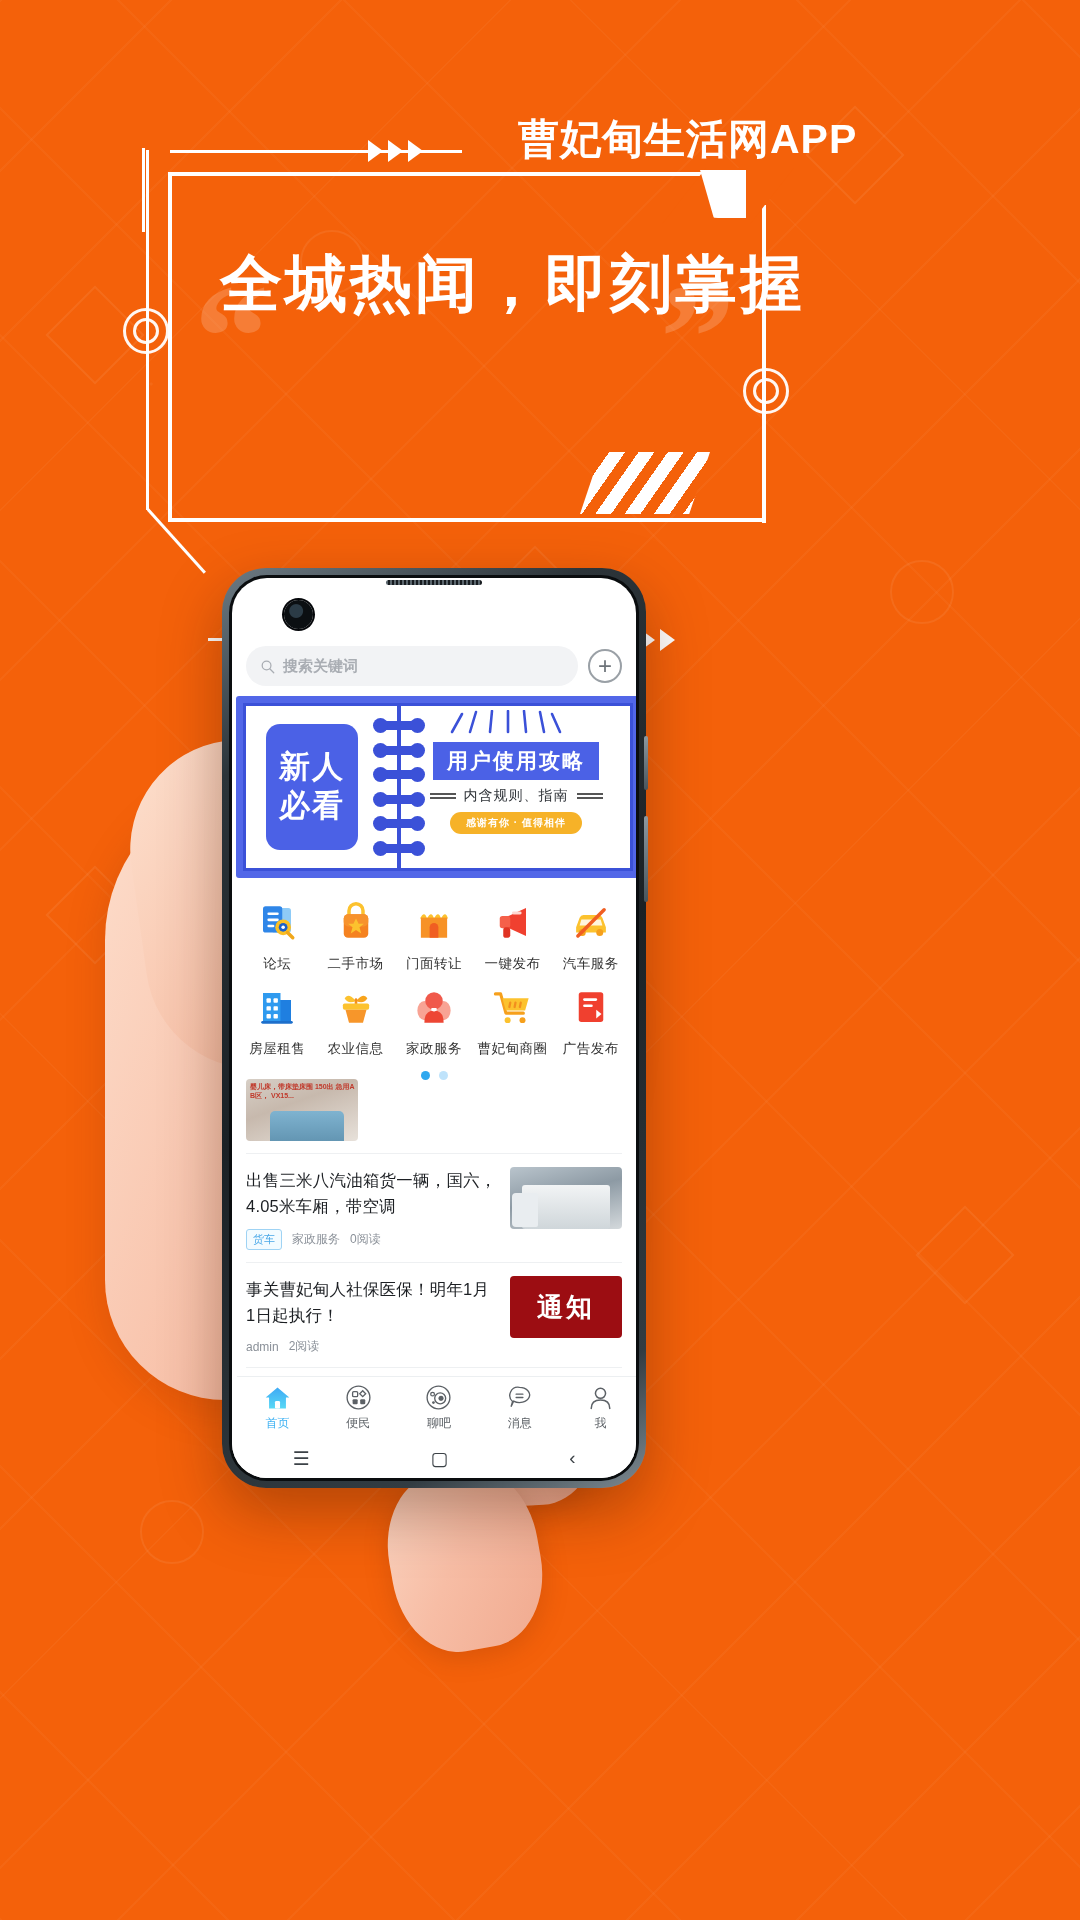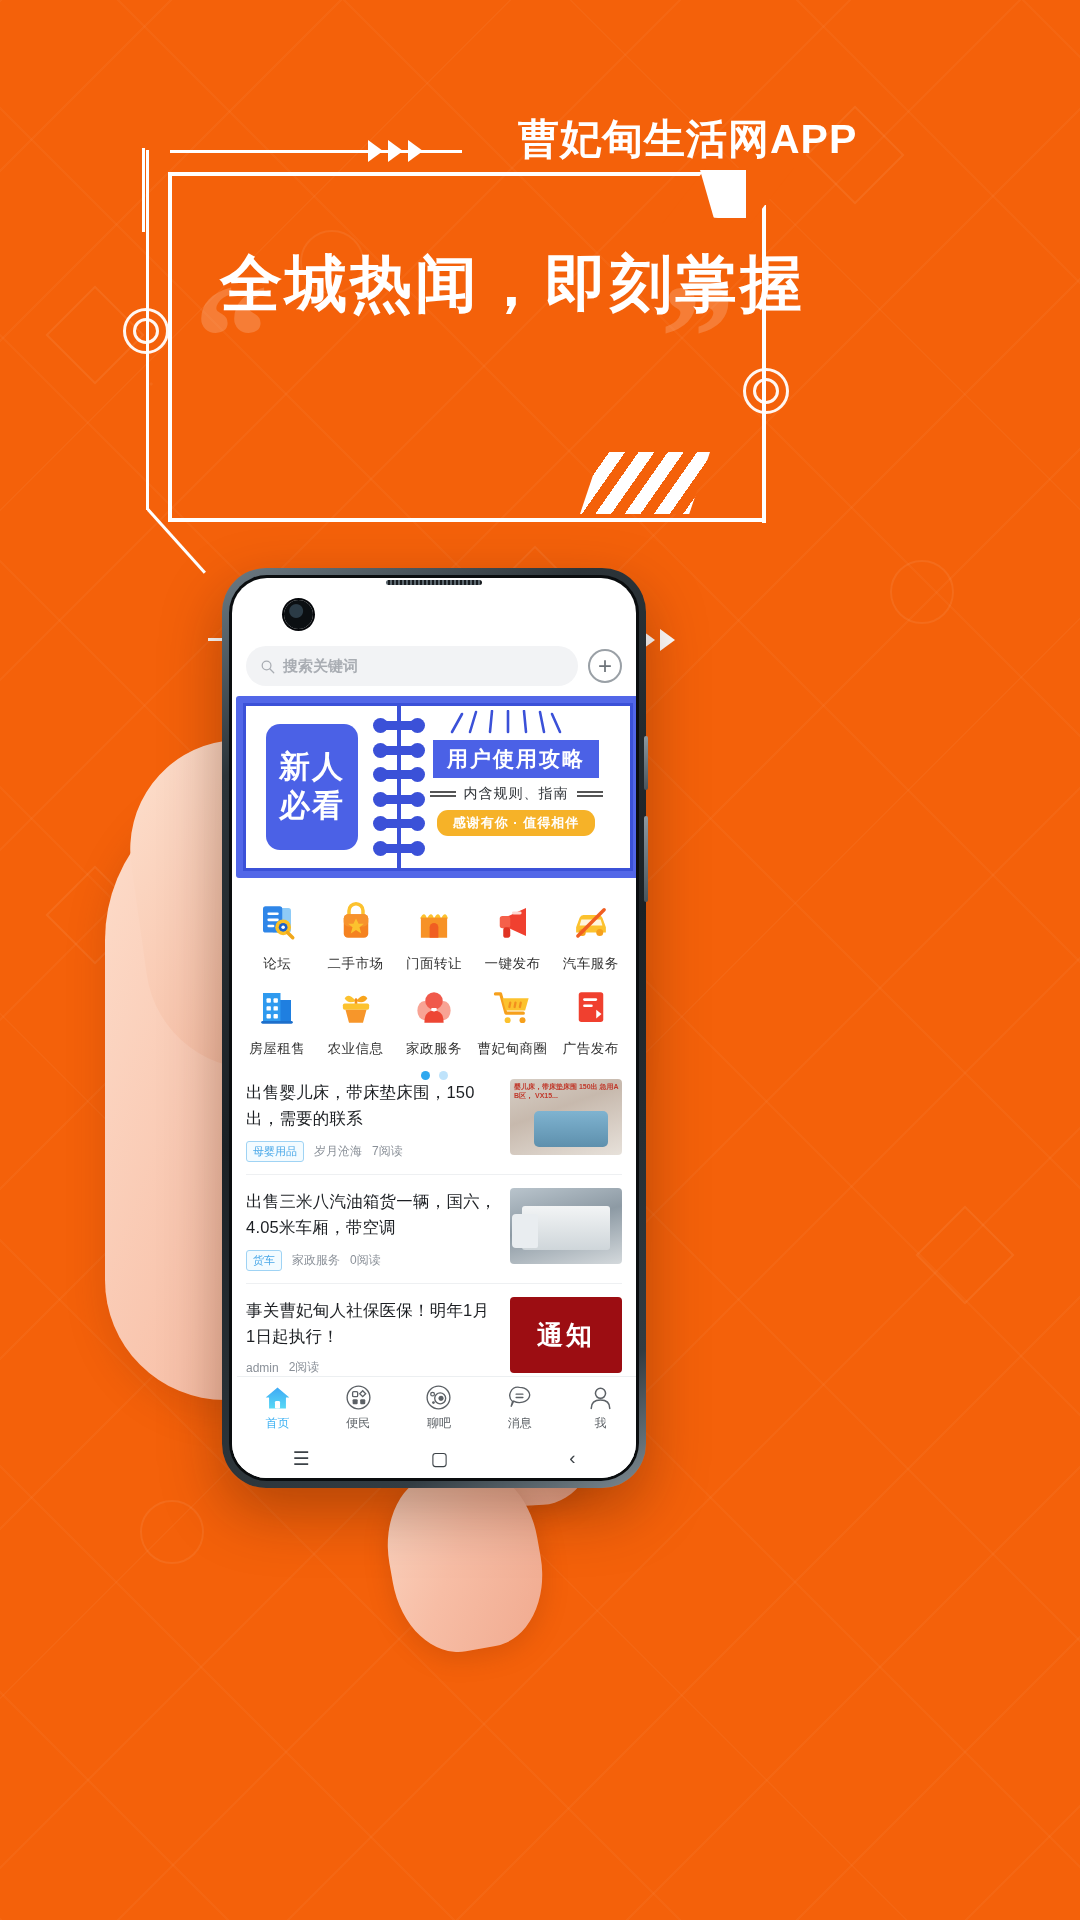--- a/index.html
+++ b/index.html
@@ -225,21 +225,21 @@
     background:#4b61e6; color:#fff; font-size: 21px; font-weight:bold;
     letter-spacing: 2px; padding: 5px 14px; white-space:nowrap;
   }
   #bn-sub-row { display:flex; align-items:center; gap:8px; }
   .bn-dash {
     width: 26px; height: 0; border-top: 2px solid #555;
     border-bottom: 2px solid #555; height: 6px;
   }
   #bn-sub { font-size: 14px; color:#2f3338; letter-spacing:1px; white-space:nowrap; }
   #bn-pill {
-    background:#f6b228; color:#fff; font-size: 13px; font-weight:bold;
+    background:#f6b228; color:#fff; font-size: 10px; font-weight:bold;
     border-radius: 11px; padding: 4px 16px; letter-spacing: 1px; white-space:nowrap;
   }
 
   
   #grid {
     position:absolute; left:0; top: 304px; width:100%;
     padding: 10px 6px 0 6px;
   }
   .grid-row { display:flex; }
   .grid-cell {
@@ -263,21 +263,21 @@
     font-size: 16.5px; color: #1c1f23; line-height: 26px; letter-spacing: .2px;
   }
   .art-meta { display:flex; align-items:center; gap: 10px; margin-top: 10px; }
   .art-tag {
     font-size: 11px; color:#4aa8e8; border:1px solid #9fd3f4;
     border-radius: 3px; padding: 2px 6px; background:#f3fbff;
   }
   .art-author { font-size: 12px; color:#8a9098; }
   .art-reads { font-size: 12px; color:#8a9098; }
   .art-thumb {
-    width: 112px; height: 76px; border-radius: 4px; overflow:hidden;
+    width: 112px; height: 62px; border-radius: 4px; overflow:hidden;
     flex: none; position:relative;
   }
   .thumb-a {
     background: linear-gradient(160deg,#d7cfc6 0%, #c7b9ad 40%, #e7e1da 100%);
   }
   .thumb-b {
     background: linear-gradient(165deg,#b9c4cc 0%, #8d9aa4 45%, #d4d9dc 100%);
   }
   .thumb-c { background: #9c0d12; display:flex; align-items:center; justify-content:center; }
   .thumb-c-text {
@@ -576,28 +576,20 @@
 
         <div id="dots">
           <span class="dot active"></span>
           <span class="dot"></span>
         </div>
       </div>
 
       <div id="list">
 
         <div class="article">
-          <div class="art-main">
-            <div class="art-title">出售婴儿床，带床垫床围，150出，需要的联系</div>
-            <div class="art-meta">
-              <span class="art-tag">母婴用品</span>
-              <span class="art-author">岁月沧海</span>
-              <span class="art-reads">7阅读</span>
-            </div>
-          </div>
           <div class="art-thumb thumb-a">
             <div class="thumb-a-overlay">婴儿床，带床垫床围
 150出
 急用A B区，
 VX15...</div>
             <div class="thumb-a-bed"></div>
           </div>
         </div>
 
         <div class="article">

